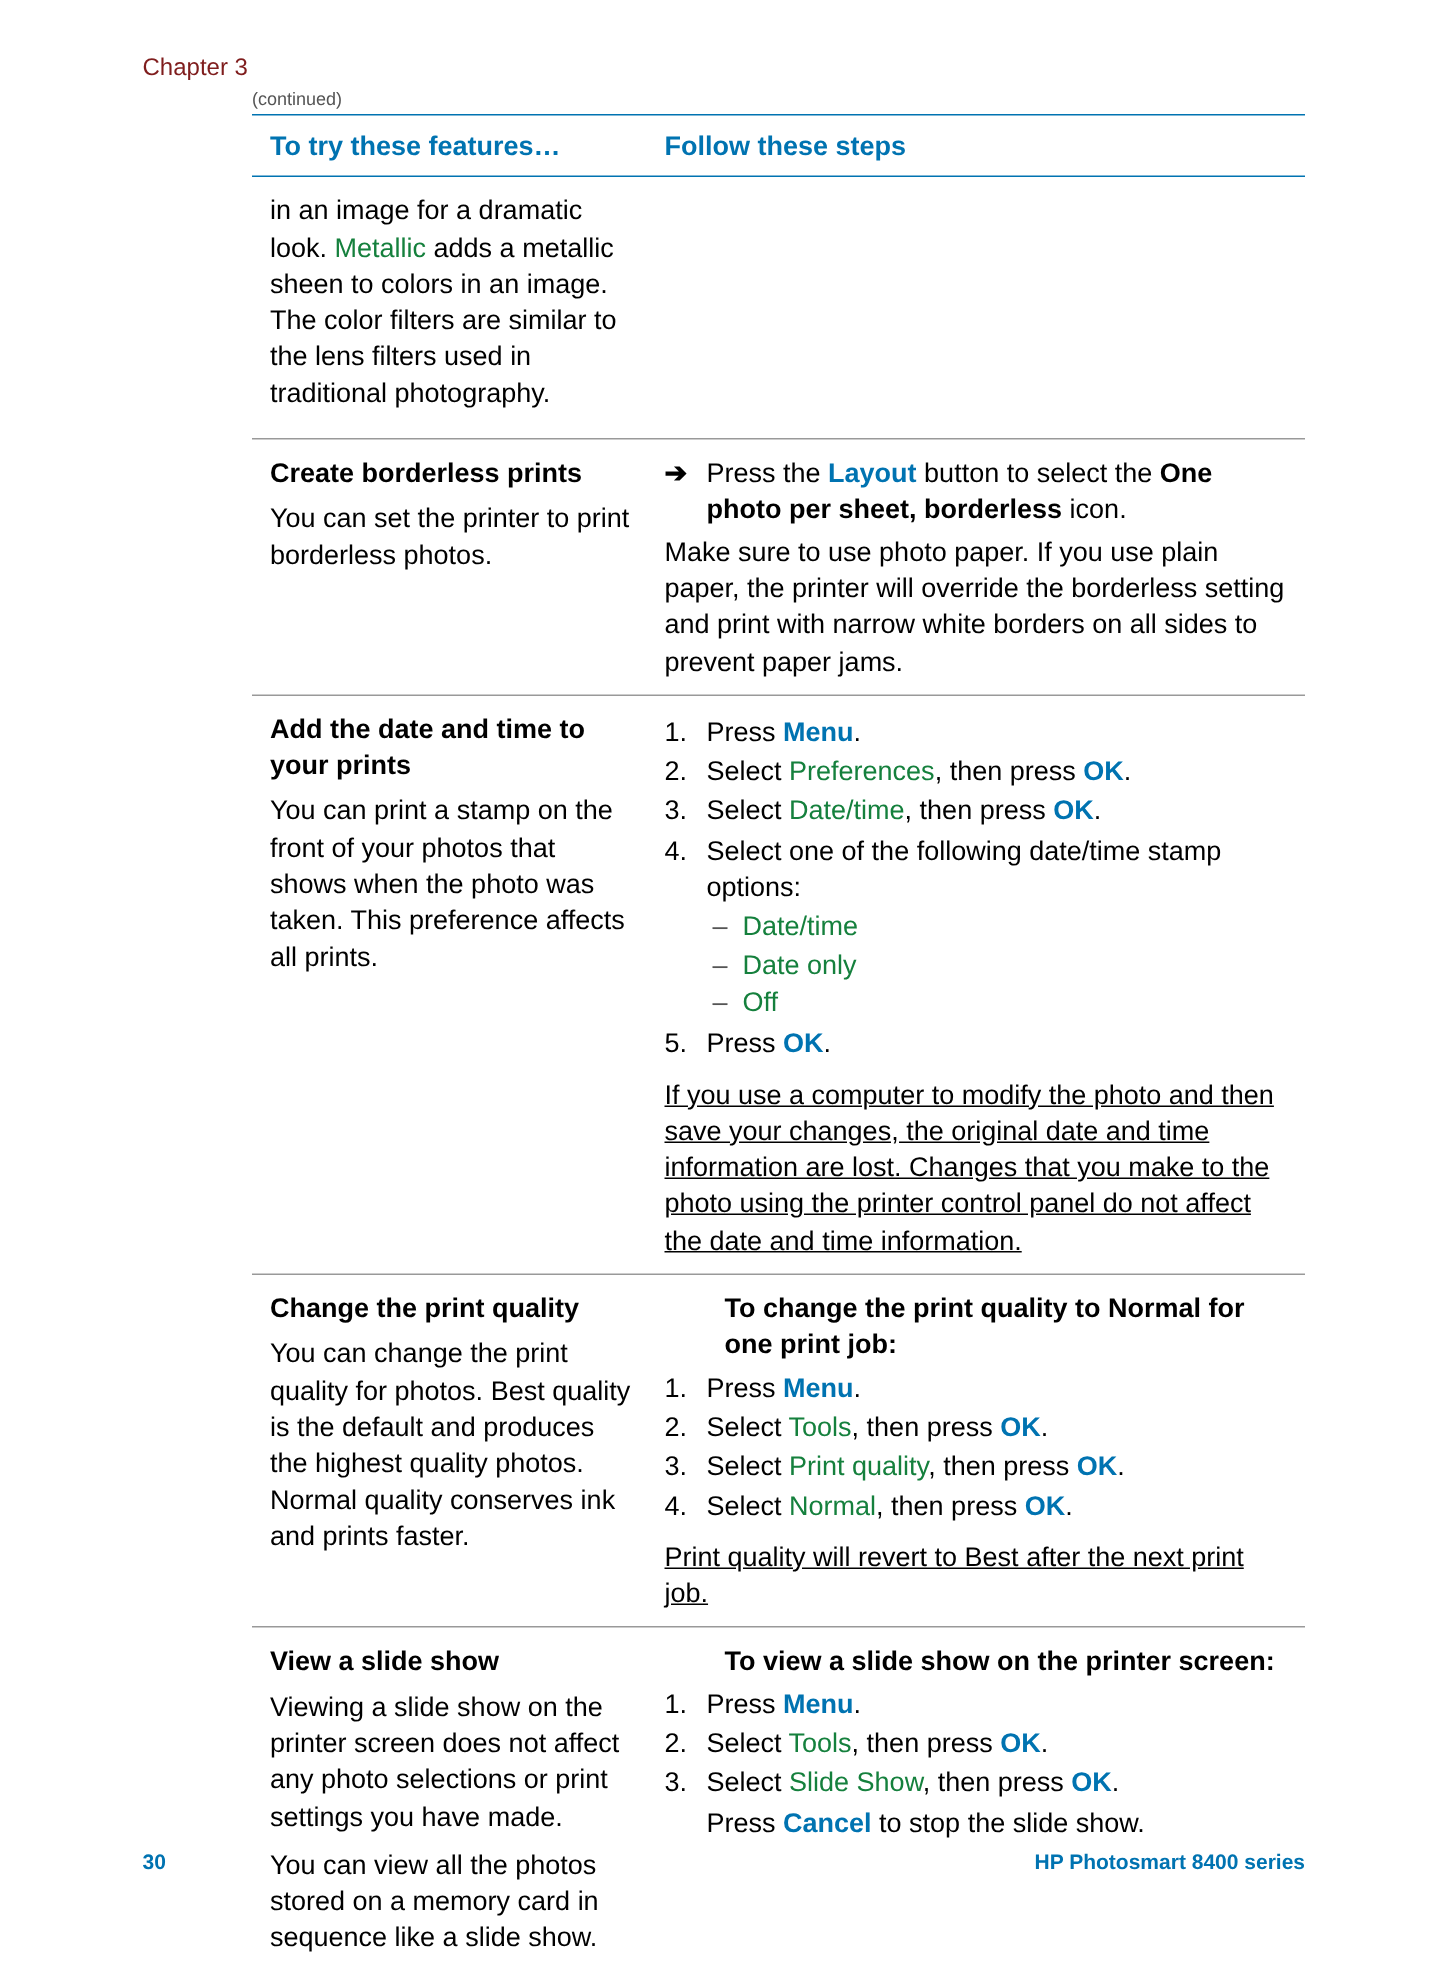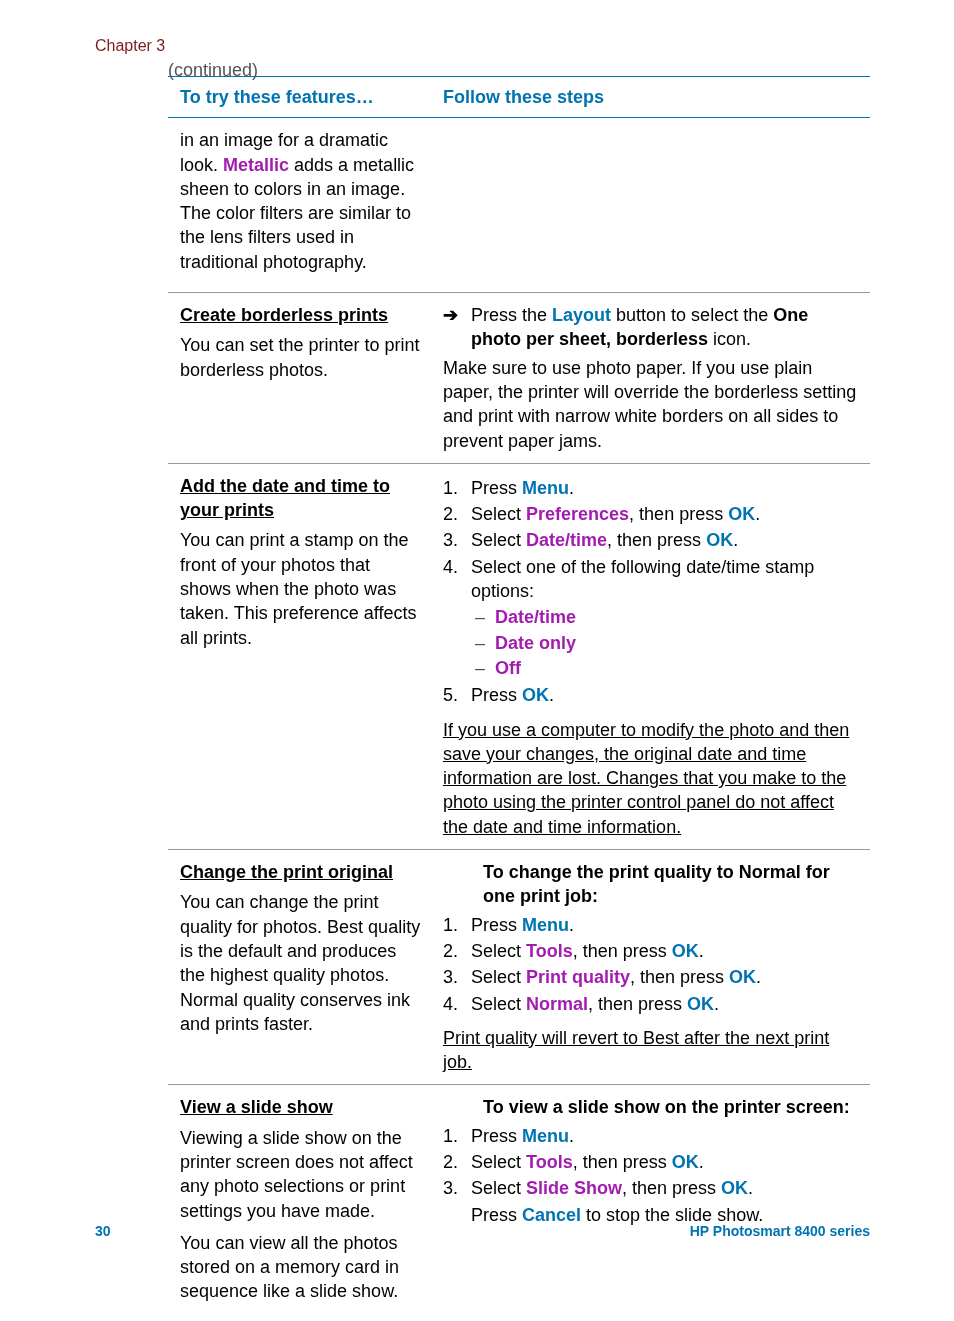--- a/index.html
+++ b/index.html
@@ -17,21 +17,21 @@
       position: absolute;
       top: 35px;
       left: 95px;
       font-size: 16px;
       color: #7f1d1d;
     }
     .continued {
       position: absolute;
       top: 58px;
       left: 168px;
-      font-size: 18px;
+      font-size: 12px;
       color: #555;
     }
     .table-wrap {
       position: absolute;
       top: 76px;
       left: 168px;
       width: 702px;
       border-top: 1px solid #0073b1;
       border-bottom: 1px solid #0073b1;
     }
@@ -49,41 +49,41 @@
       flex: 1;
       padding: 10px 10px 10px 10px;
     }
     .row.header .col-left,
     .row.header .col-right {
       color: #0073b1;
       font-weight: bold;
       padding-top: 8px;
       padding-bottom: 8px;
     }
-    .feat-title { font-weight: bold; margin-bottom: 6px; text-decoration: underline; }
+    .feat-title { font-weight: bold; margin-bottom: 6px; }
     .feat-desc { margin-bottom: 8px; }
     .hp-blue { color: #0073b1; font-weight: bold; }
-    .hp-gray { color: #a21caf; font-weight: bold; }
+    .hp-gray { color: #15803d; font-weight: normal; }
     .bold { font-weight: bold; }
     .arrow-line { display: flex; margin-bottom: 4px; }
     .arrow { flex: 0 0 28px; font-weight: bold; }
     .arrow-text { flex: 1; }
     .ol { list-style: none; }
     .ol > li { display: flex; margin: 2px 0; }
     .ol > li > .num { flex: 0 0 28px; }
     .ol > li > .txt { flex: 1; }
     .sub-ul { list-style: none; margin-top: 2px; }
     .sub-ul > li { display: flex; margin: 1px 0; }
     .sub-ul > li > .dash { flex: 0 0 24px; padding-left: 4px; color: #555; }
     .sub-ul > li > .subtxt { flex: 1; }
     .para { margin-top: 10px; text-decoration: underline; }
     .steps-title { font-weight: bold; margin-bottom: 4px; margin-left: 40px; }
     .footer {
       position: absolute;
-      bottom: 80px;
+      bottom: 70px;
       left: 95px;
       right: 84px;
       display: flex;
       justify-content: space-between;
       font-size: 14px;
       font-weight: bold;
       color: #0073b1;
     }
   </style>
 </head>
@@ -163,21 +163,21 @@
             <span class="num">5.</span>
             <span class="txt">Press <span class="hp-blue">OK</span>.</span>
           </li>
       </ol>
       <div class="para">If you use a computer to modify the photo and then save your changes, the original date and time information are lost. Changes that you make to the photo using the printer control panel do not affect the date and time information.</div>
     </div>
   </div>
 
   <div class="row">
     <div class="col-left">
-      <div class="feat-title">Change the print original</div>
+      <div class="feat-title">Change the print quality</div>
       <div class="feat-desc">You can change the print quality for photos. Best quality is the default and produces the highest quality photos. Normal quality conserves ink and prints faster.</div>
     </div>
     <div class="col-right">
       <div class="steps-title">To change the print quality to Normal for one print job:</div>
       <ol class="ol">
         <li>
             <span class="num">1.</span>
             <span class="txt">Press <span class="hp-blue">Menu</span>.</span>
           </li>
         <li>

